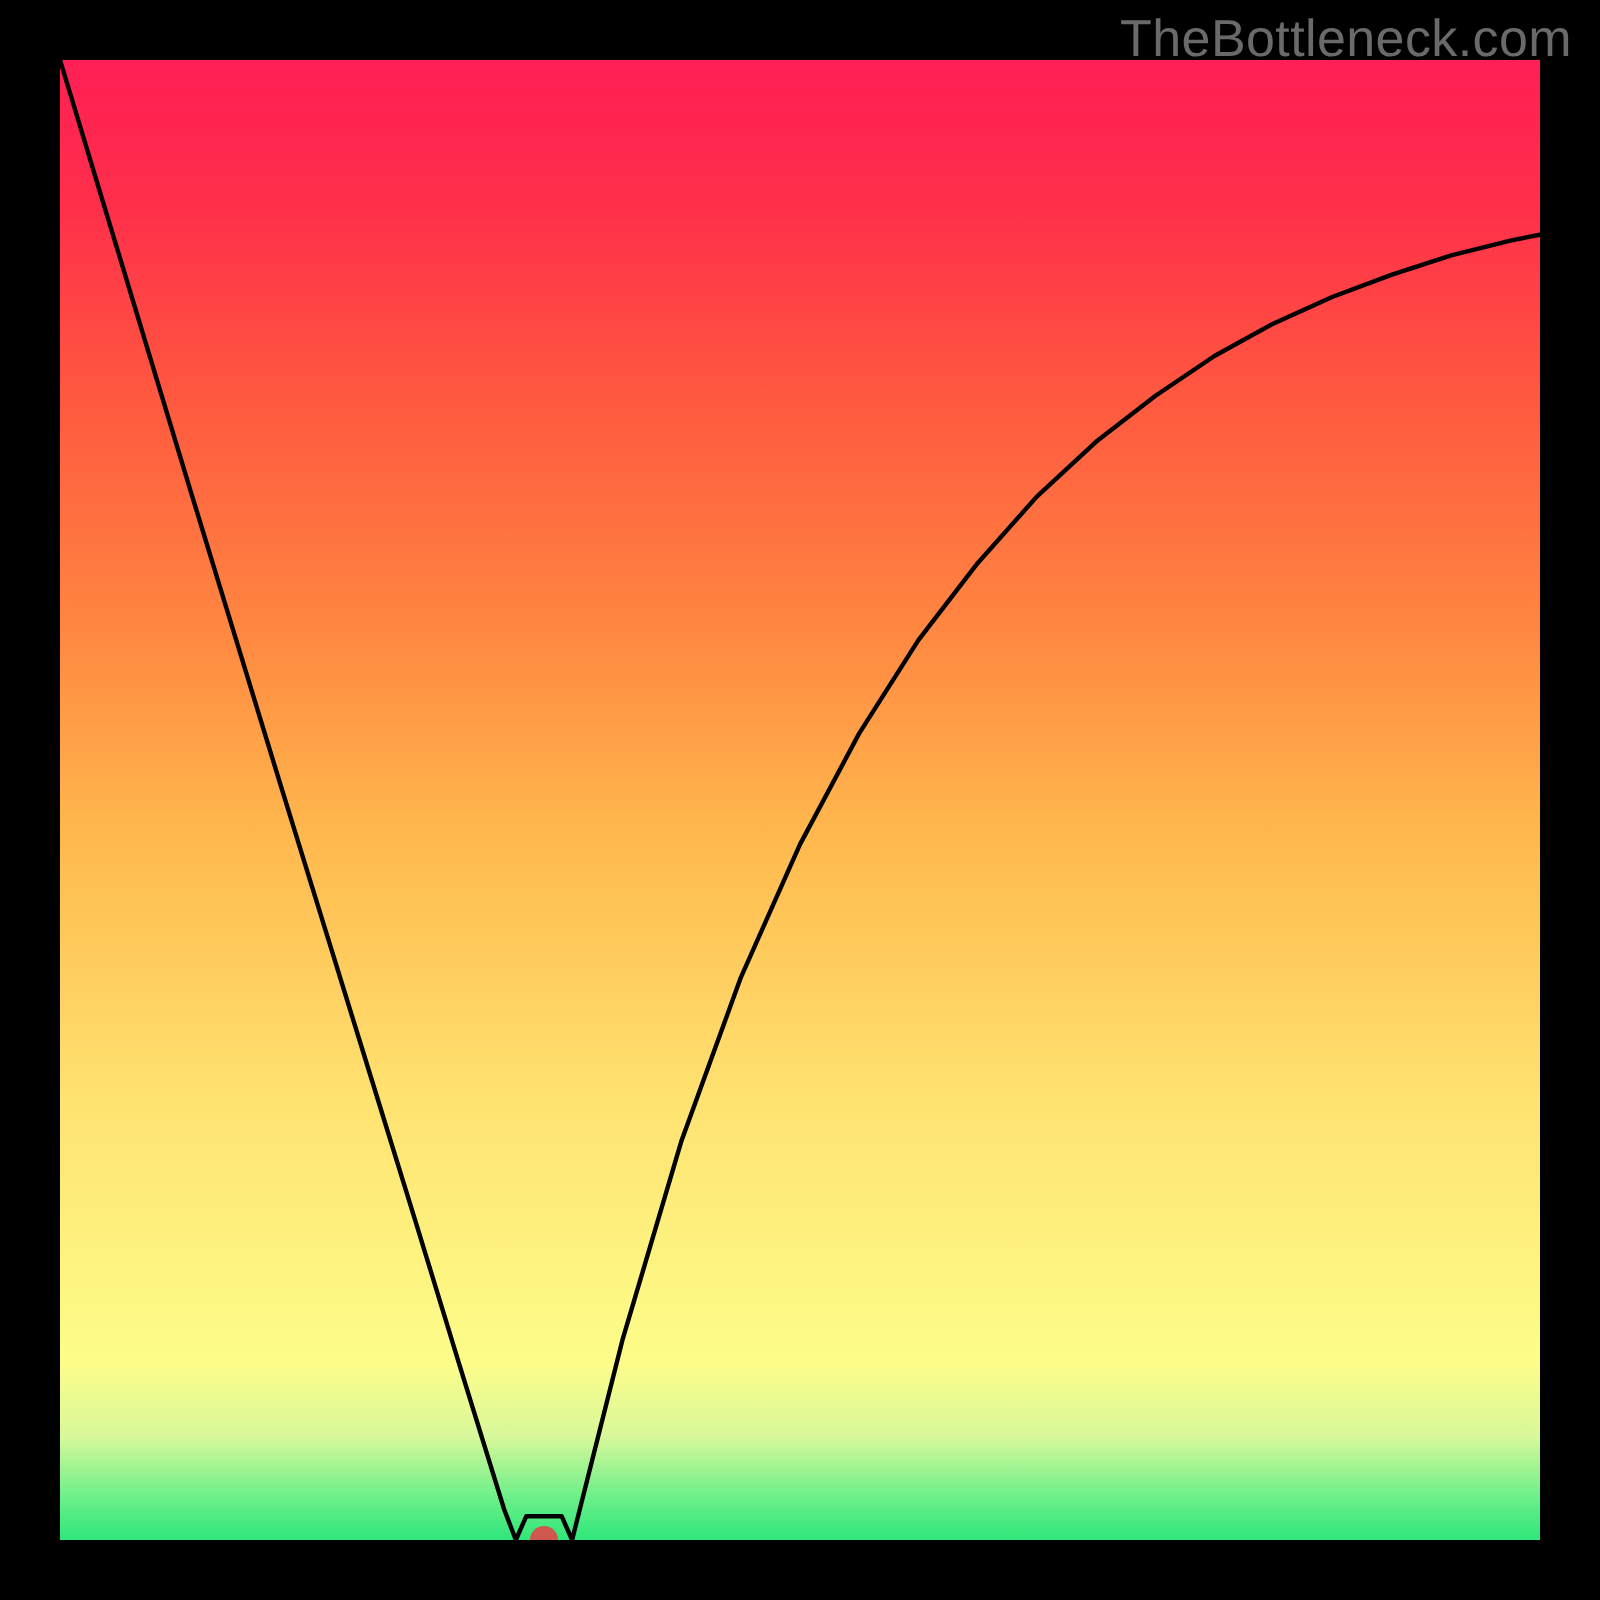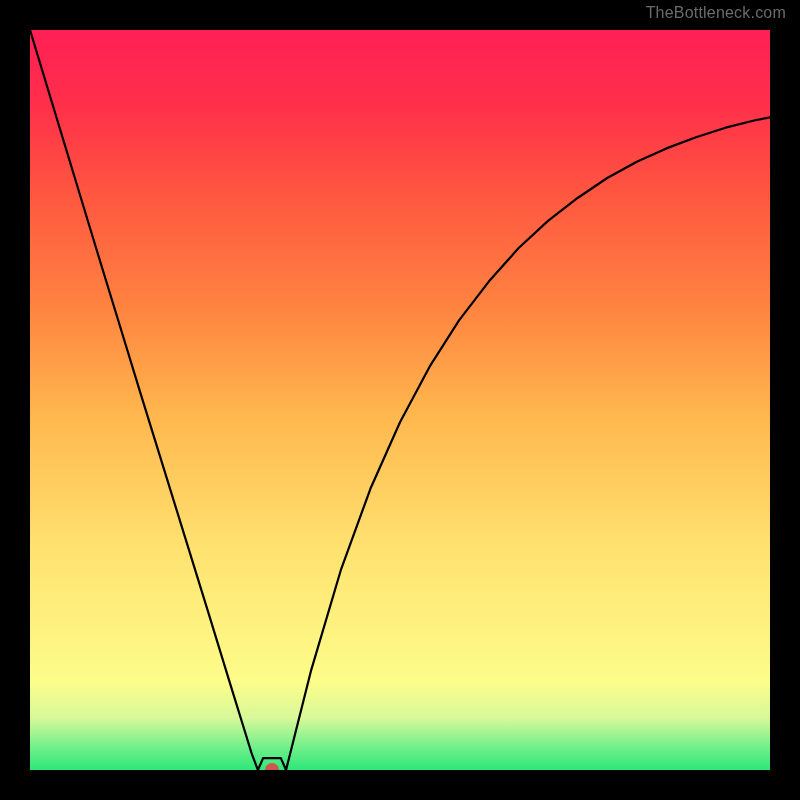--- a/index.html
+++ b/index.html
@@ -15,21 +15,21 @@
     position: relative;
     width: 800px;
     height: 800px;
     background: #000;
   }
   .watermark {
     position: absolute;
     top: 4px;
     right: 14px;
     color: #6a6a6a;
-    font-size: 16px;
+    font-size: 26px;
     font-weight: 500;
     letter-spacing: 0.2px;
     z-index: 5;
     margin-left: 36px;
   }
   .plot-area {
     position: absolute;
     left: 30px;
     top: 30px;
     width: 740px;

